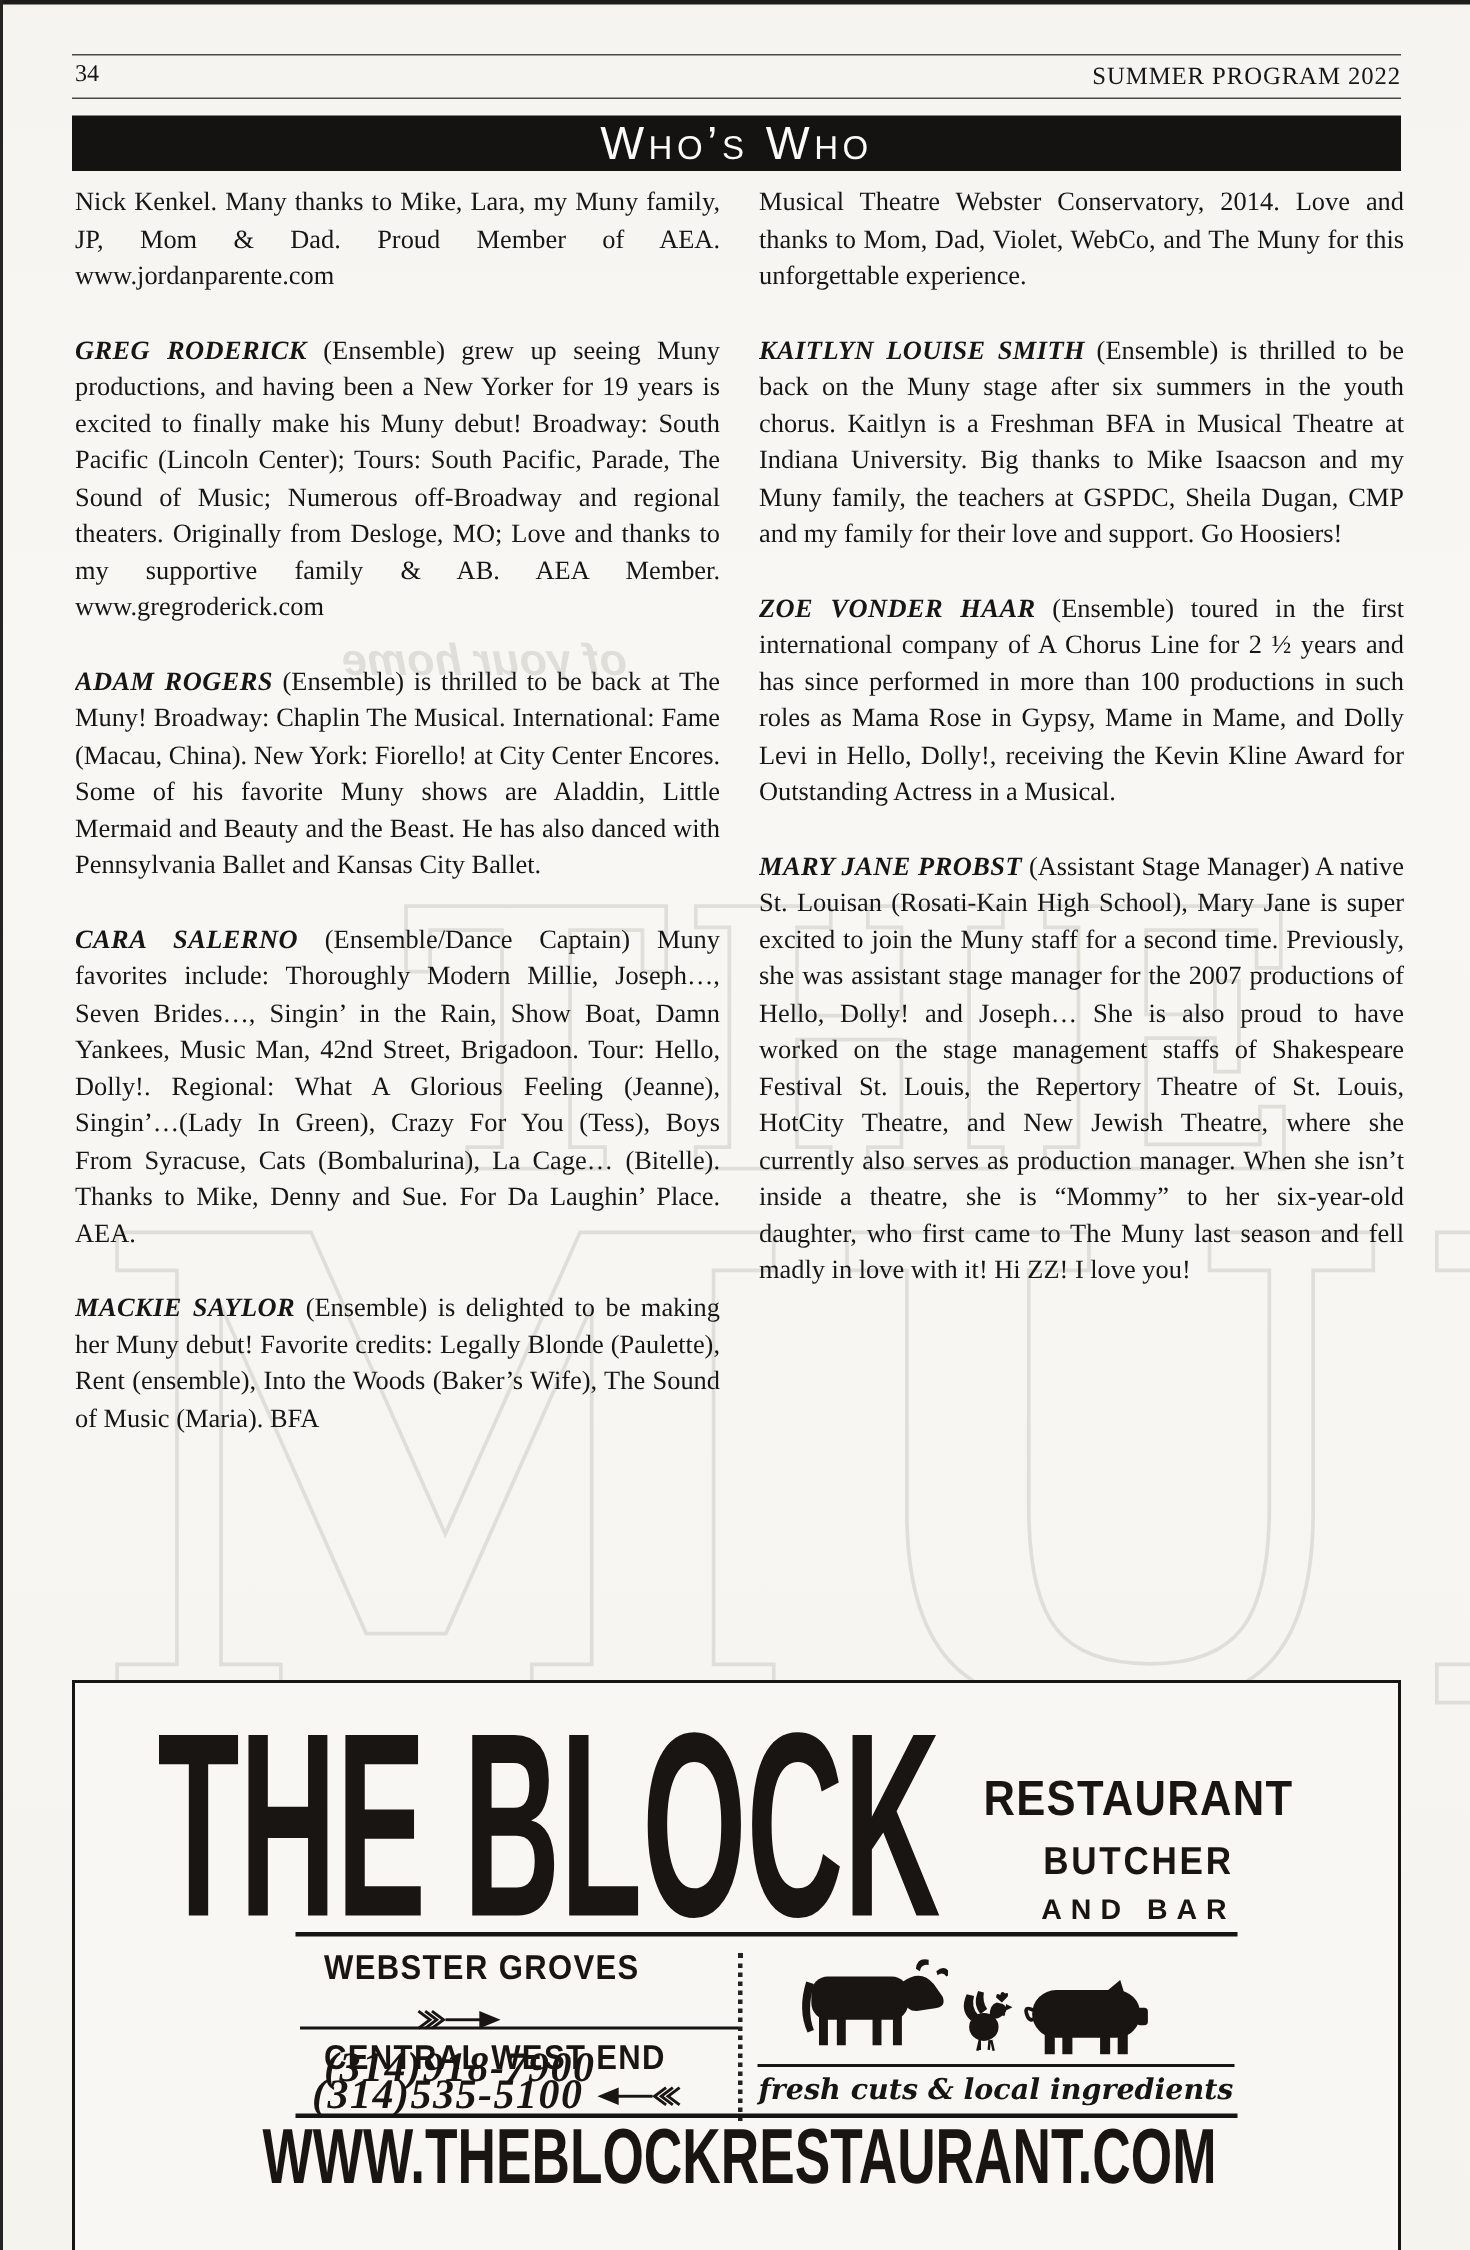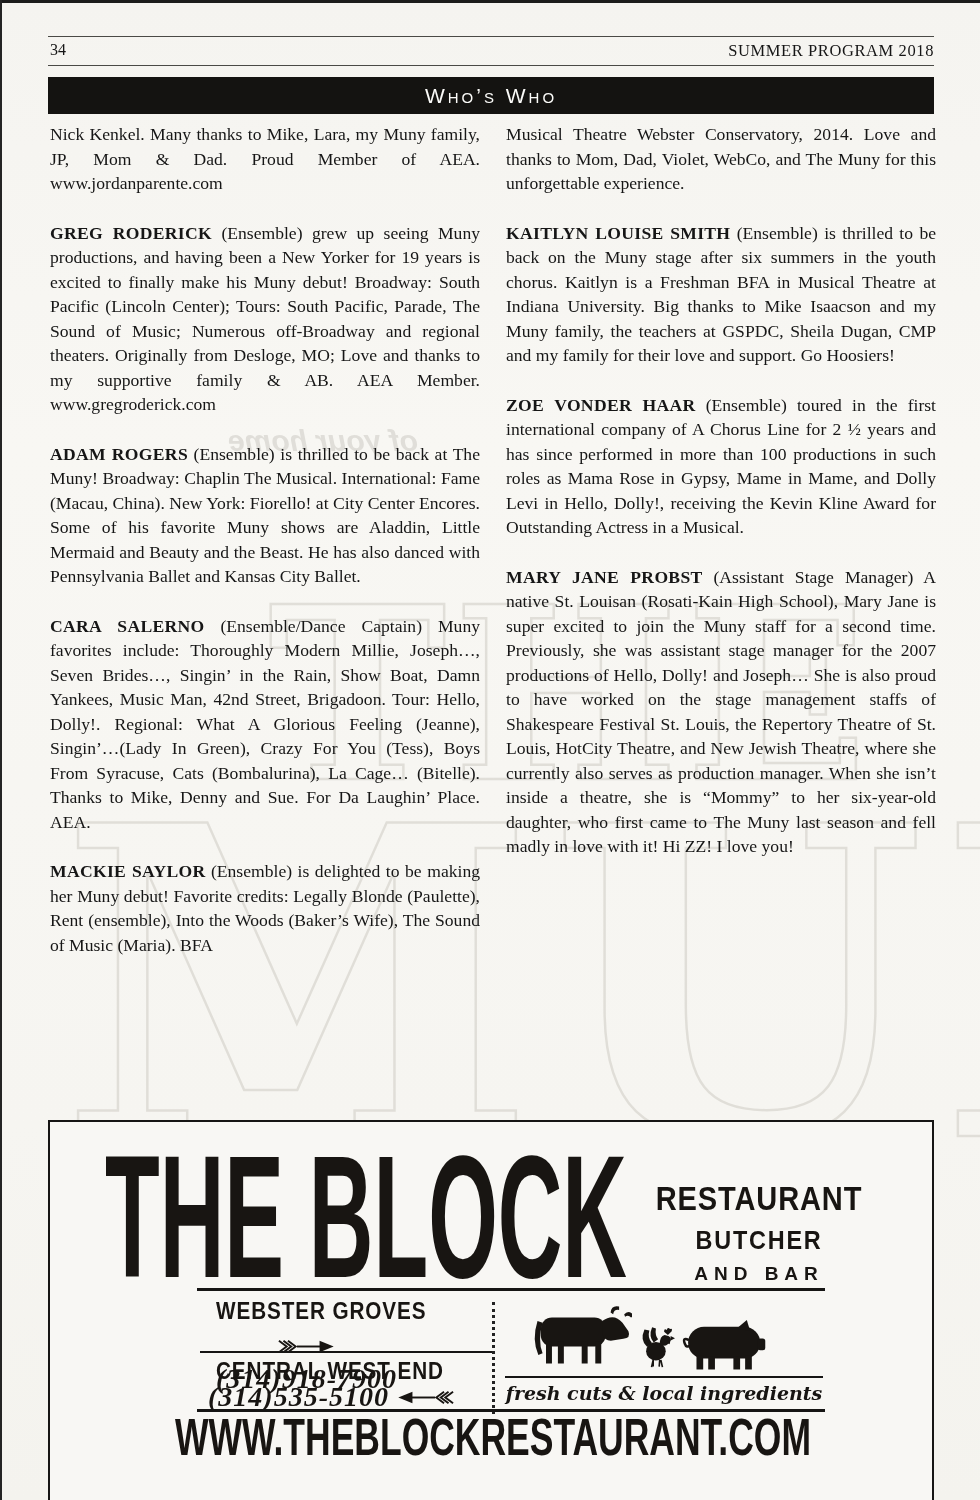--- a/index.html
+++ b/index.html
@@ -10,27 +10,27 @@
   .scan-edge-left{position:absolute;left:0;top:0;width:2px;height:100%;background:#242424;z-index:6;}
 
   .rule{position:absolute;left:48px;width:886px;height:1px;background:#4a4a46;}
   .rule1{top:36px;} .rule2{top:65px;}
   .page-number{position:absolute;left:50px;top:41px;font-size:16px;}
   .header-right{position:absolute;right:46px;top:41px;font-size:16.5px;letter-spacing:.6px;}
 
   .banner{position:absolute;left:48px;top:77px;width:886px;height:37px;background:#141311;z-index:1;
           display:flex;align-items:center;justify-content:center;}
   .banner-title{color:#fbfbf9;font-family:"Liberation Sans",sans-serif;font-variant:small-caps;
-                font-size:21px;letter-spacing:3px;font-weight:500;line-height:1;}
+                font-size:31px;letter-spacing:3px;font-weight:500;line-height:1;}
 
   .col{position:absolute;top:122px;width:430px;height:996px;overflow:hidden;z-index:1;}
   .col-left{left:50px;} .col-right{left:506px;}
   .bio{font-size:17.6px;line-height:24.5px;text-align:justify;margin:0 0 25px 0;}
   .bio:last-child{margin-bottom:0;}
-  .seg-b{font-weight:bold;letter-spacing:.3px;}
+  .seg-b{font-weight:bold;letter-spacing:.3px;font-style:italic;}
   .seg-i{}
 
   .watermark{position:absolute;z-index:0;color:transparent;font-family:"DejaVu Serif",serif;font-weight:bold;
              -webkit-text-stroke:2.5px #cfccc4;opacity:.55;line-height:1;white-space:nowrap;pointer-events:none;}
   .wm1{left:268px;top:575px;font-size:240px;letter-spacing:6px;}
   .wm2{left:60px;top:770px;font-size:430px;letter-spacing:14px;}
   .ghost{position:absolute;left:228px;top:424px;z-index:0;font-family:"Liberation Sans",sans-serif;
          font-style:italic;font-weight:bold;font-size:30px;color:#8d8a80;opacity:.22;
          transform:scaleX(-1);pointer-events:none;}
 
@@ -67,21 +67,21 @@
 <div class="page">
   <div class="scan-edge-top"></div>
   <div class="scan-edge-left"></div>
 
   <div class="watermark wm1">THE</div>
   <div class="watermark wm2">MUNY</div>
   <div class="ghost">of your home</div>
 
   <div class="rule rule1"></div>
   <div class="page-number">34</div>
-  <div class="header-right">SUMMER PROGRAM 2018</div>
+  <div class="header-right">SUMMER PROGRAM 2022</div>
   <div class="rule rule2"></div>
   <div class="banner">
     <span class="banner-title">Who’s Who</span>
   </div>
 
   <div class="col col-left">
       <p class="bio"><span>Nick Kenkel. Many thanks to Mike, Lara, my Muny family, JP, Mom &amp; Dad. Proud Member of AEA. www.jordanparente.com</span></p>
       <p class="bio"><span class="seg-b">GREG RODERICK</span><span> (</span><span class="seg-i">Ensemble</span><span>) grew up seeing Muny productions, and having been a New Yorker for 19 years is excited to finally make his Muny debut! Broadway: </span><span class="seg-i">South Pacific</span><span> (Lincoln Center); Tours: </span><span class="seg-i">South Pacific, Parade, The Sound of Music</span><span>; Numerous off-Broadway and regional theaters. Originally from Desloge, MO; Love and thanks to my supportive family &amp; AB. AEA Member. www.gregroderick.com</span></p>
       <p class="bio"><span class="seg-b">ADAM ROGERS</span><span> (</span><span class="seg-i">Ensemble</span><span>) is thrilled to be back at The Muny! Broadway: </span><span class="seg-i">Chaplin The Musical.</span><span> International: </span><span class="seg-i">Fame</span><span> (Macau, China). New York: </span><span class="seg-i">Fiorello!</span><span> at City Center Encores. Some of his favorite Muny shows are </span><span class="seg-i">Aladdin, Little Mermaid</span><span> and </span><span class="seg-i">Beauty and the Beast.</span><span> He has also danced with Pennsylvania Ballet and Kansas City Ballet.</span></p>
       <p class="bio"><span class="seg-b">CARA SALERNO</span><span> (</span><span class="seg-i">Ensemble/Dance Captain</span><span>) Muny favorites include: </span><span class="seg-i">Thoroughly Modern Millie, Joseph…, Seven Brides…, Singin’ in the Rain, Show Boat, Damn Yankees, Music Man, 42nd Street, Brigadoon.</span><span> Tour: </span><span class="seg-i">Hello, Dolly!.</span><span> Regional: </span><span class="seg-i">What A Glorious Feeling</span><span> (Jeanne), </span><span class="seg-i">Singin’…</span><span>(Lady In Green), </span><span class="seg-i">Crazy For You</span><span> (Tess), </span><span class="seg-i">Boys From Syracuse, Cats</span><span> (Bombalurina), </span><span class="seg-i">La Cage…</span><span> (Bitelle). Thanks to Mike, Denny and Sue. For Da Laughin’ Place. AEA.</span></p>

